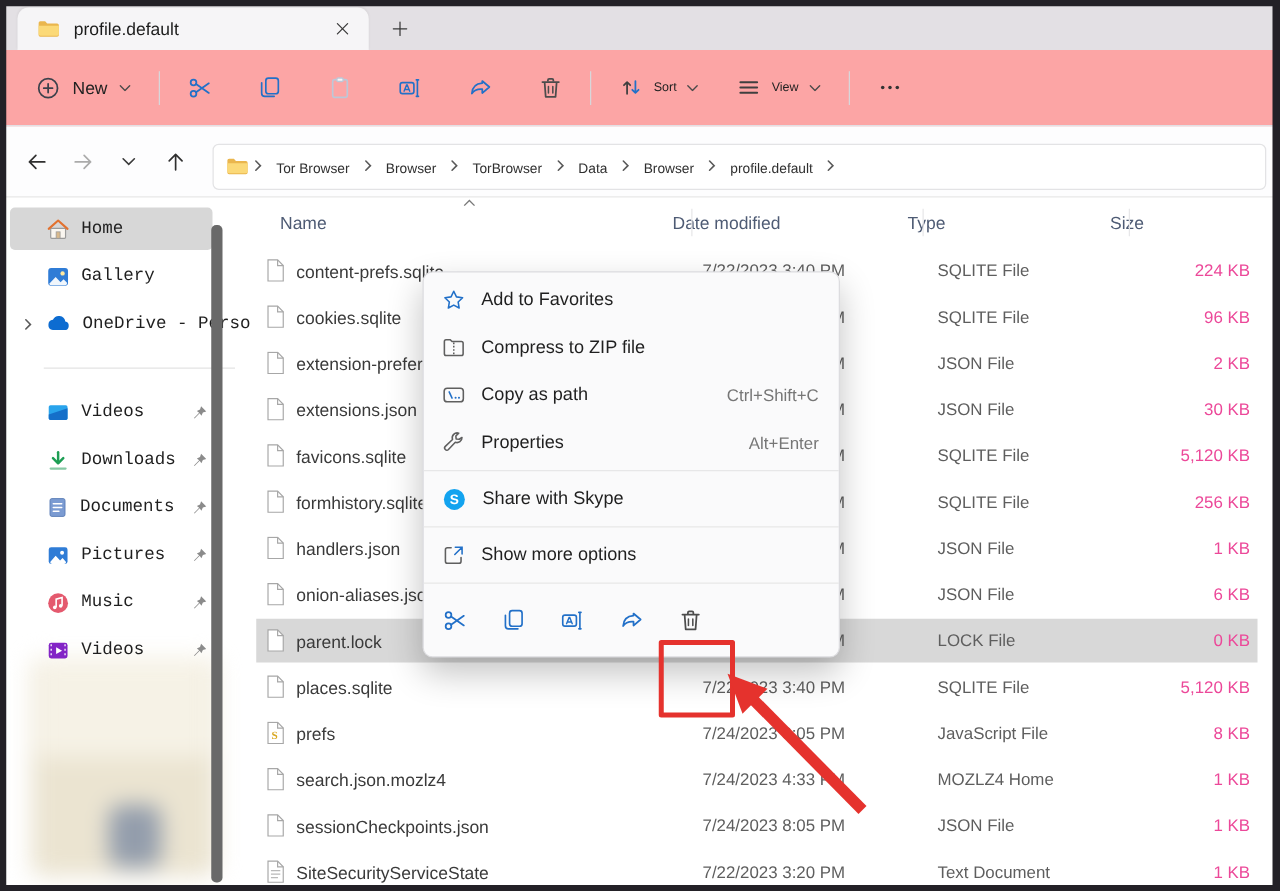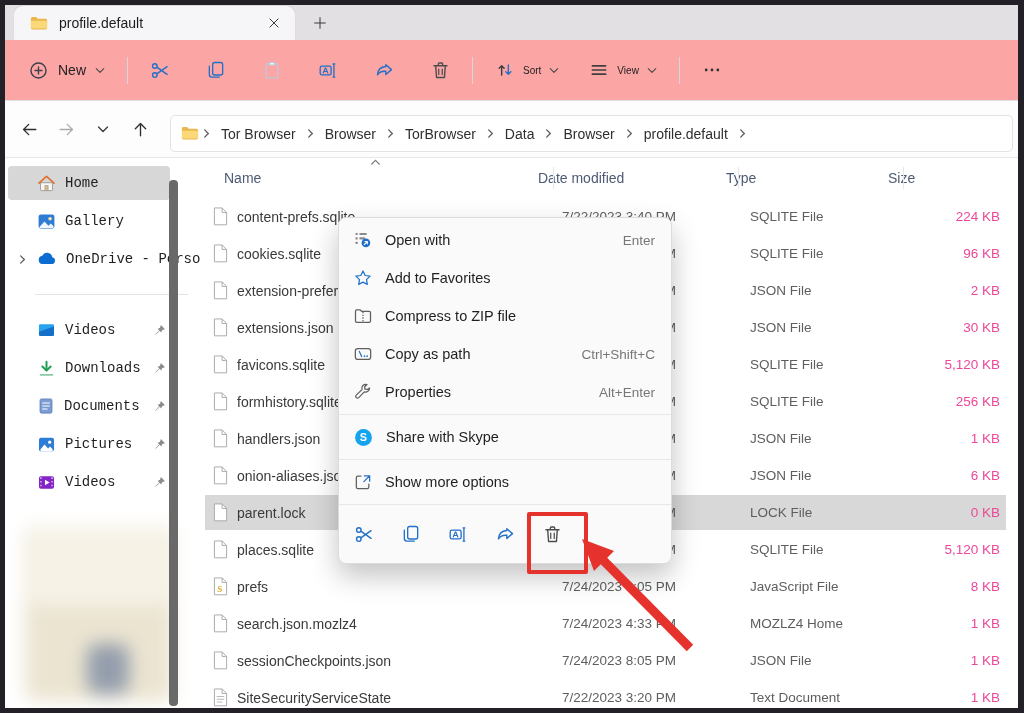--- a/index.html
+++ b/index.html
@@ -36,21 +36,21 @@
   .tb-drop + .tb-drop{margin-left:10px;}
 
   
   .navrow{position:absolute;left:0;top:101px;width:100%;height:57px;background:#fdfdfe;
        border-bottom:1px solid #e7e7e8;display:flex;align-items:center;
        box-sizing:border-box;padding-left:17px;z-index:1;}
   .nav-btn{width:24px;height:24px;margin-right:13px;display:flex;align-items:center;
        justify-content:center;}
   .addr{position:absolute;left:170px;right:11px;top:115px;height:37px;background:#fff;
        border:1px solid #e3e3e5;border-radius:5px;display:flex;align-items:center;
-       padding:0 10px;box-sizing:border-box;font-size:14px;color:#2f2f2f;z-index:3;
+       padding:0 10px;box-sizing:border-box;font-size:11px;color:#2f2f2f;z-index:3;
        overflow:hidden;white-space:nowrap;}
   .crumb{padding:0 7px;}
   .crumb-sep{padding:0 2px;display:inline-flex;}
 
   
   .sidebar{position:absolute;left:5px;top:158px;width:195px;bottom:5px;background:#fff;
        overflow:hidden;padding-top:6px;box-sizing:border-box;font-family:Liberation Mono, monospace;}
   .sb-item{position:relative;height:38px;display:flex;align-items:center;gap:9px;
        padding-left:32px;font-size:14px;color:#1f1f1f;white-space:nowrap;}
   .sb-item>*{position:relative;z-index:1;}
@@ -392,20 +392,36 @@
           <span class="sb-label">Pictures</span>
           <span class="sb-pin ic">
             <svg viewBox="0 0 24 24" width="15">
               <path d="M14.2 3.2 20.8 9.8l-4.3 1.4-1.9 4-2.2-2.9-6.6 6.6-.7-.7L11.7 11.6 8.8 9.4l4-1.9z" fill="#8b8b8b"></path>
             </svg>
           </span>
         </div>
         <div class="sb-item">
           <span class="ic">
             <svg viewBox="0 0 24 24" width="19">
+              <circle cx="12" cy="12" r="10" fill="#e4596e"></circle>
+              <path d="M10 16.2V8l6-1.6v8.2" stroke="#fff" stroke-width="1.6" fill="none"></path>
+              <circle cx="8.6" cy="16.3" r="1.8" fill="#fff"></circle>
+              <circle cx="14.6" cy="14.8" r="1.8" fill="#fff"></circle>
+            </svg>
+          </span>
+          <span class="sb-label">Music</span>
+          <span class="sb-pin ic">
+            <svg viewBox="0 0 24 24" width="15">
+              <path d="M14.2 3.2 20.8 9.8l-4.3 1.4-1.9 4-2.2-2.9-6.6 6.6-.7-.7L11.7 11.6 8.8 9.4l4-1.9z" fill="#8b8b8b"></path>
+            </svg>
+          </span>
+        </div>
+        <div class="sb-item">
+          <span class="ic">
+            <svg viewBox="0 0 24 24" width="19">
               <rect x="2.5" y="4" width="19" height="16" rx="2.5" fill="#8324c6"></rect>
               <path d="M10 8.5v7l6-3.5z" fill="#fff"></path>
               <path d="M5 5.5v13M19 5.5v13" stroke="#fff" stroke-width="1.4" stroke-dasharray="2 2.6" opacity=".9"></path>
             </svg>
           </span>
           <span class="sb-label">Videos</span>
           <span class="sb-pin ic">
             <svg viewBox="0 0 24 24" width="15">
               <path d="M14.2 3.2 20.8 9.8l-4.3 1.4-1.9 4-2.2-2.9-6.6 6.6-.7-.7L11.7 11.6 8.8 9.4l4-1.9z" fill="#8b8b8b"></path>
             </svg>
@@ -634,37 +650,20 @@
           <div class="cell c-type">Text Document</div>
           <div class="cell c-size">1 KB</div>
         </div>
       </div>
   </div>
 
   <div class="menu" id="menu">
       <div class="mi">
         <span class="ic">
           <svg viewBox="0 0 24 24" width="20">
-            <g fill="#8a8a8a">
-              <rect x="3" y="3.5" width="2.6" height="2.6" rx=".6"></rect>
-              <rect x="3" y="8.8" width="2.6" height="2.6" rx=".6"></rect>
-              <rect x="3" y="14.1" width="2.6" height="2.6" rx=".6"></rect>
-              <rect x="7.6" y="3.5" width="9" height="2.6" rx=".9"></rect>
-              <rect x="7.6" y="8.8" width="7" height="2.6" rx=".9"></rect>
-            </g>
-            <circle cx="15.5" cy="15.5" r="5.2" fill="#2270c8"></circle>
-            <path d="M13.6 17.4l3.6-3.6m0 0h-2.8m2.8 0v2.8" stroke="#fff" stroke-width="1.3" fill="none" stroke-linecap="round"></path>
-          </svg>
-        </span>
-        <span class="ml">Open with</span>
-        <span class="sc">Enter</span>
-      </div>
-      <div class="mi">
-        <span class="ic">
-          <svg viewBox="0 0 24 24" width="20">
             <path d="M12 3.6l2.6 5.4 5.9.8-4.3 4.1 1 5.8-5.2-2.8-5.2 2.8 1-5.8L3.5 9.8l5.9-.8z" fill="none" stroke="#2270c8" stroke-width="1.5" stroke-linejoin="round"></path>
           </svg>
         </span>
         <span class="ml">Add to Favorites</span>
       </div>
       <div class="mi">
         <span class="ic">
           <svg viewBox="0 0 24 24" width="20">
             <path d="M3 6.2c0-.9.7-1.7 1.6-1.7h4l1.8 1.8h9c.9 0 1.6.8 1.6 1.7v10c0 .9-.7 1.7-1.6 1.7H4.6c-.9 0-1.6-.8-1.6-1.7z" fill="none" stroke="#5f5f5f" stroke-width="1.5"></path>
             <path d="M12 7.2v1.6m0 1.6V12m0 1.6v1.6m0 1.6v1.6" stroke="#5f5f5f" stroke-width="1.5"></path>

